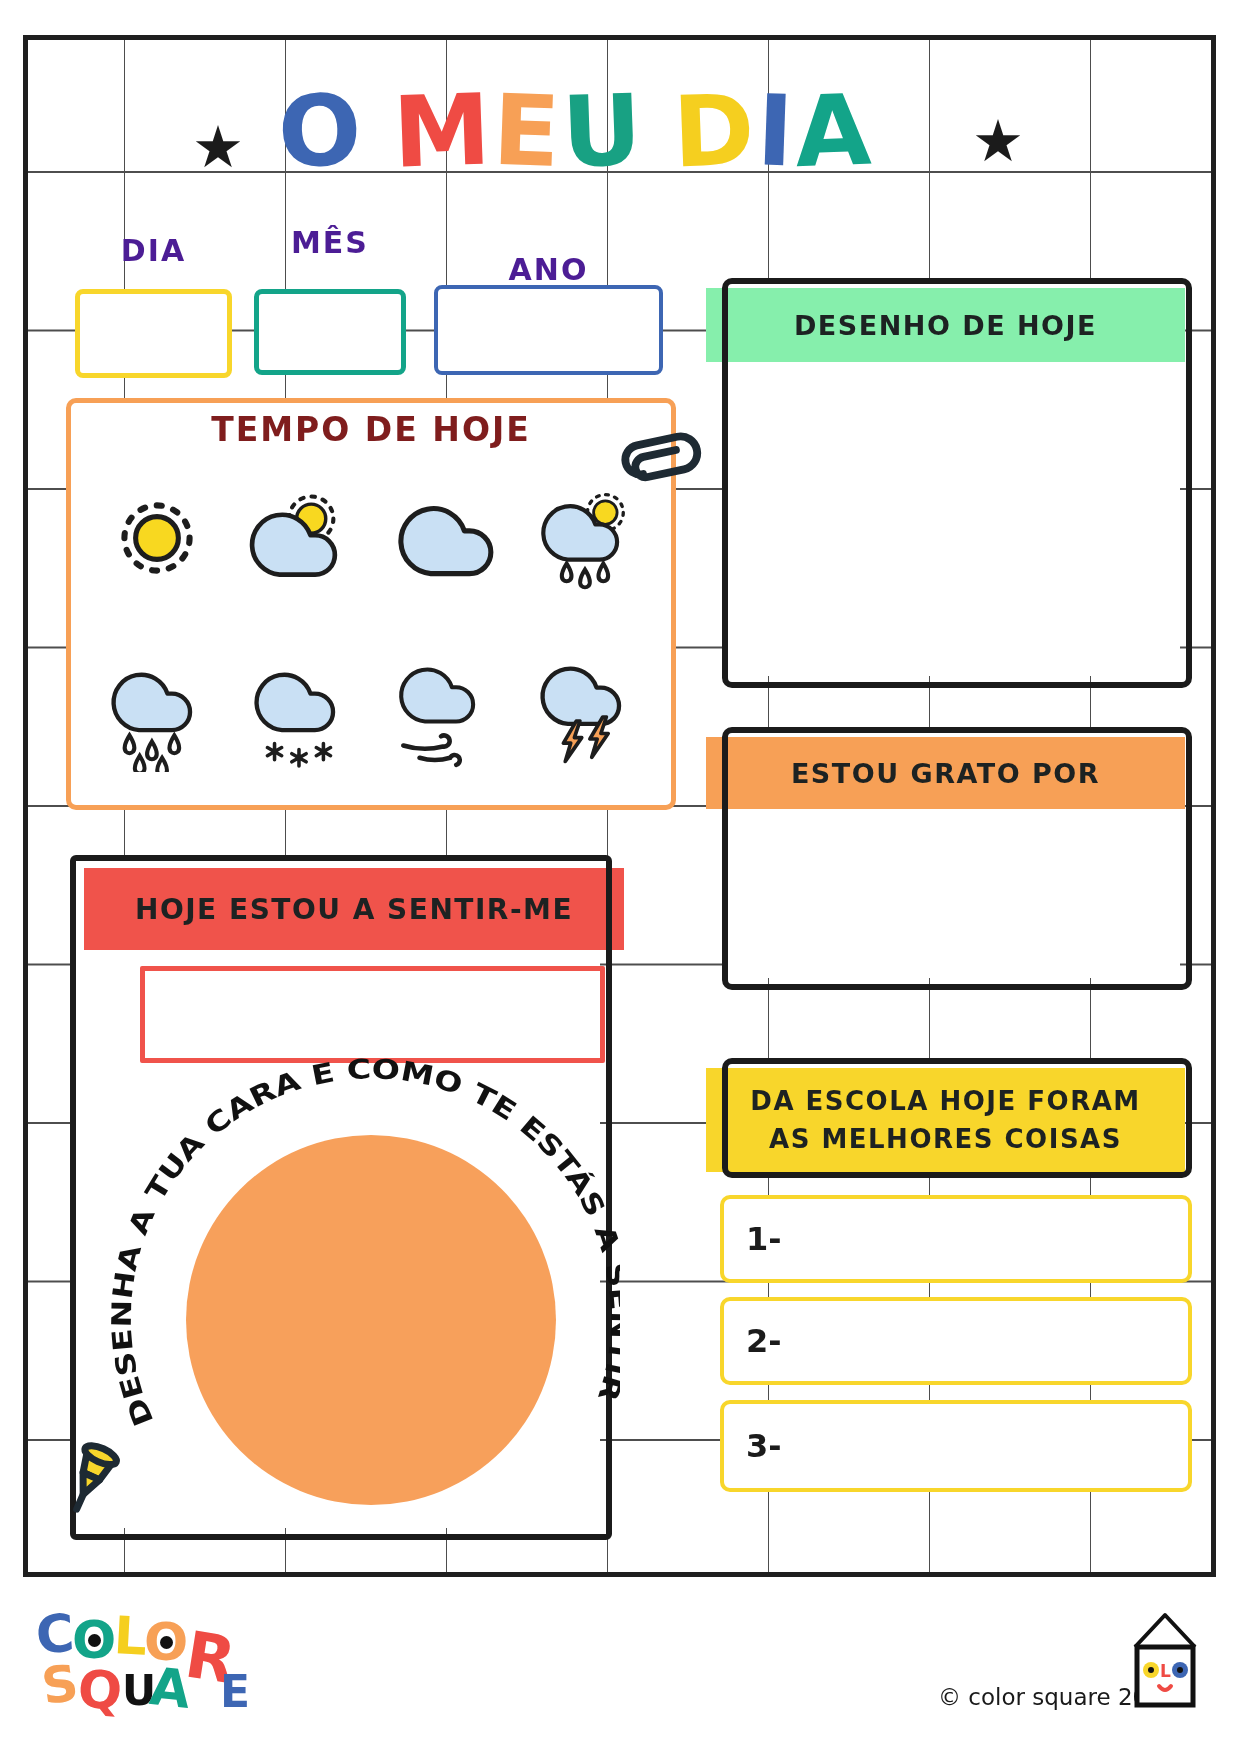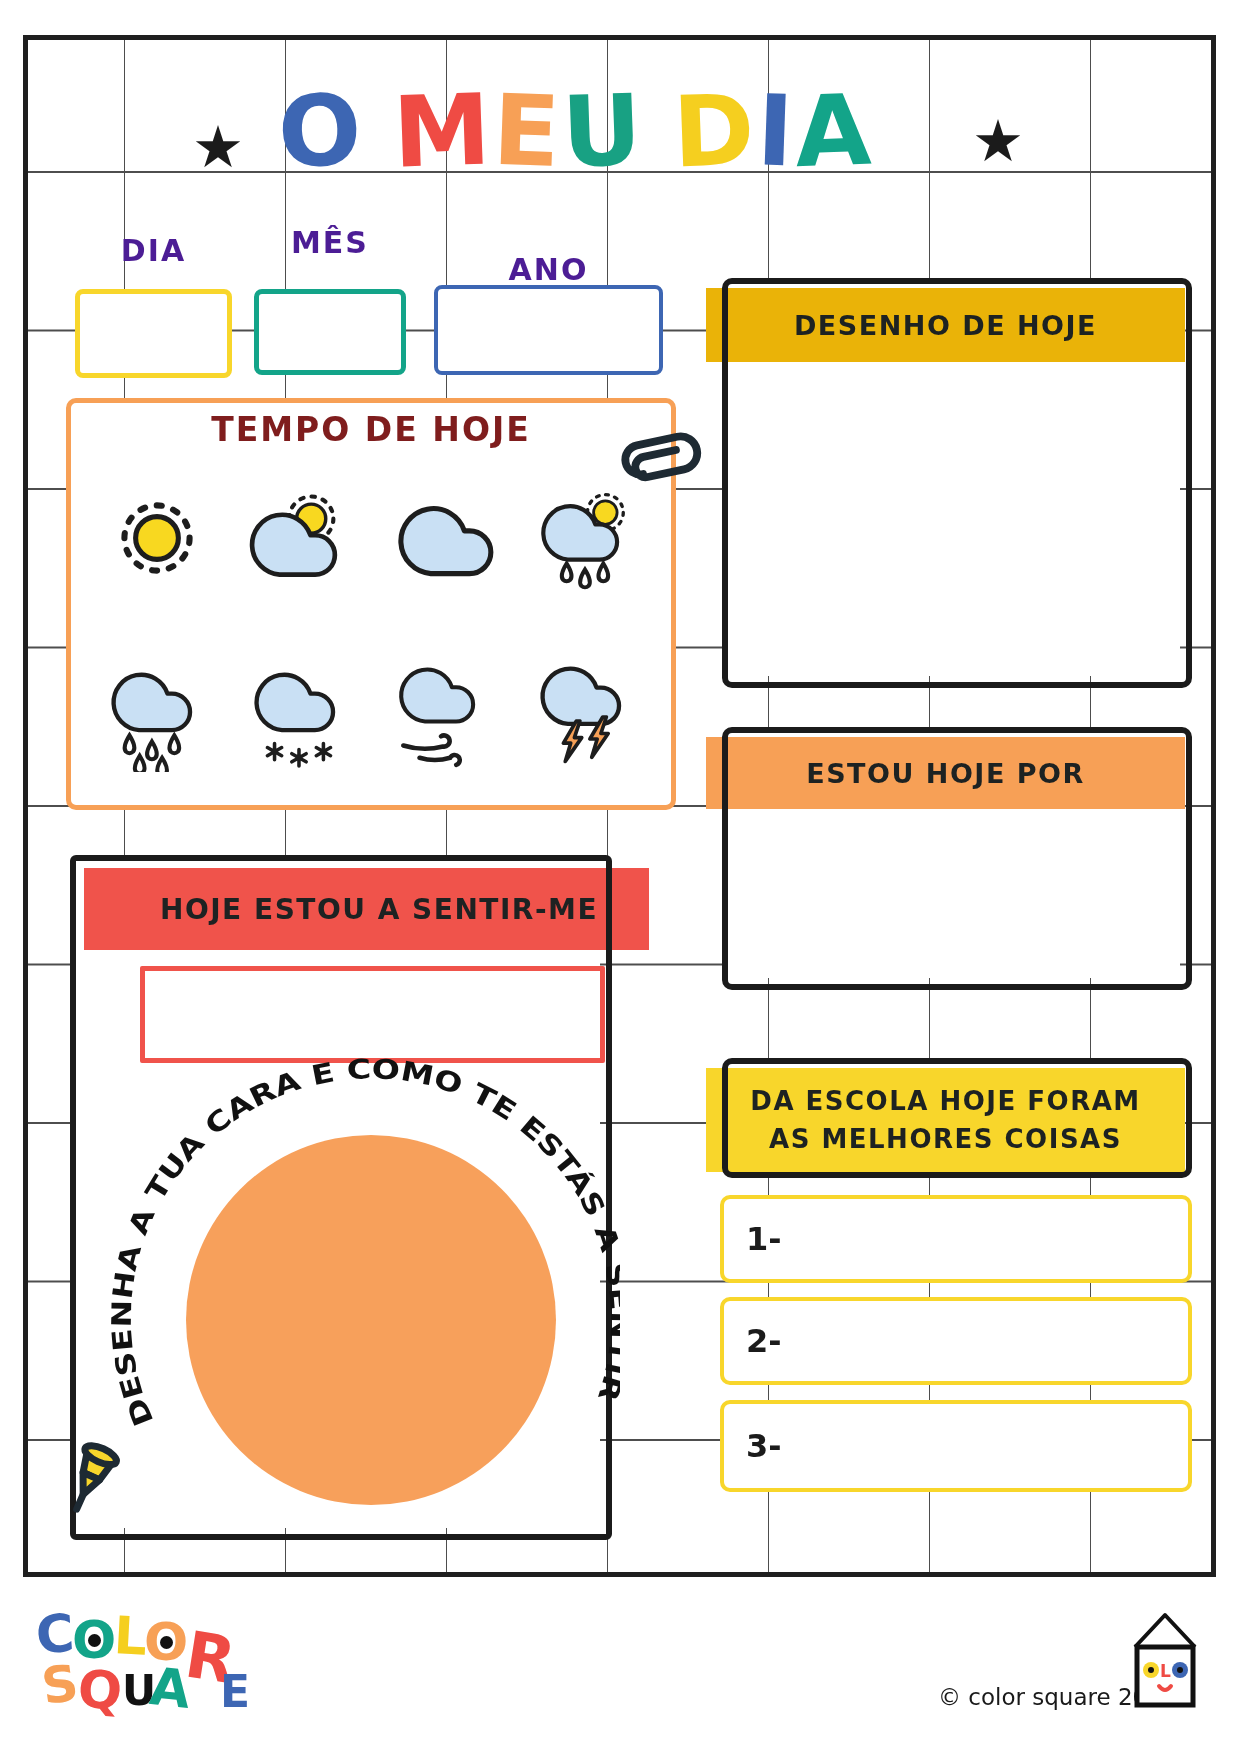--- a/index.html
+++ b/index.html
@@ -165,28 +165,28 @@
     </div>
   </div>
 
   <div class="abs" style="left:618px;top:426px;z-index:6;transform:rotate(-12deg);">
     <svg width="88" height="58" viewBox="0 0 90 58">
       <path d="M22 44 a15 15 0 1 1 0 -30 h42 a17 17 0 1 1 0 34 h-38 a10.5 10.5 0 1 1 0 -21 h34" fill="none" stroke="#1e2a33" stroke-width="8" stroke-linecap="round"></path>
     </svg>
   </div>
 
   <div class="abs white-layer" style="left:722px;top:278px;width:458px;height:398px;"></div>
-  <div class="abs bar" style="left:706px;top:288px;width:479px;height:74px;background:#eab308;">
+  <div class="abs bar" style="left:706px;top:288px;width:479px;height:74px;background:#86efac;">
     <span class="bar-text">DESENHO DE HOJE</span>
   </div>
   <div class="abs outline" style="left:722px;top:278px;width:458px;height:398px;"></div>
 
   <div class="abs white-layer" style="left:722px;top:727px;width:458px;height:251px;"></div>
   <div class="abs bar" style="left:706px;top:737px;width:479px;height:72px;background:#f7a056;">
-    <span class="bar-text">ESTOU HOJE POR</span>
+    <span class="bar-text">ESTOU GRATO POR</span>
   </div>
   <div class="abs outline" style="left:722px;top:727px;width:458px;height:251px;"></div>
 
   <div class="abs white-layer" style="left:722px;top:1058px;width:458px;height:108px;"></div>
   <div class="abs bar" style="left:706px;top:1068px;width:479px;height:104px;background:#f8d62b;flex-direction:column;gap:8px;">
     <span class="bar-text" style="font-size:26px;">DA ESCOLA HOJE FORAM</span>
     <span class="bar-text" style="font-size:26px;">AS MELHORES COISAS</span>
   </div>
   <div class="abs outline" style="left:722px;top:1058px;width:458px;height:108px;"></div>
 
@@ -197,21 +197,21 @@
   <div class="abs list-box" style="left:720px;top:1297px;width:464px;height:80px;">
     <span class="list-label">2-</span>
     <span></span>
   </div>
   <div class="abs list-box" style="left:720px;top:1400px;width:464px;height:84px;">
     <span class="list-label">3-</span>
     <span></span>
   </div>
 
   <div class="abs white-layer" style="left:70px;top:855px;width:530px;height:673px;border-radius:6px;"></div>
-  <div class="abs bar" style="left:84px;top:868px;width:540px;height:82px;background:#f0534b;padding-left:25px;">
+  <div class="abs bar" style="left:84px;top:868px;width:540px;height:82px;background:#f0534b;">
     <span class="bar-text" style="font-size:28px;">HOJE ESTOU A SENTIR-ME</span>
   </div>
   <div class="abs outline" style="left:70px;top:855px;width:530px;height:673px;border-radius:6px;"></div>
   <div class="abs feel-input" style="left:140px;top:966px;width:455px;height:87px;"></div>
 
   <div class="abs" style="left:60px;top:1040px;z-index:5;">
     <svg width="560" height="520" viewBox="0 0 560 520">
       <defs>
         <path id="face-arc" d="M94 381 A240 240 0 1 1 528 381" fill="none"></path>
       </defs>

